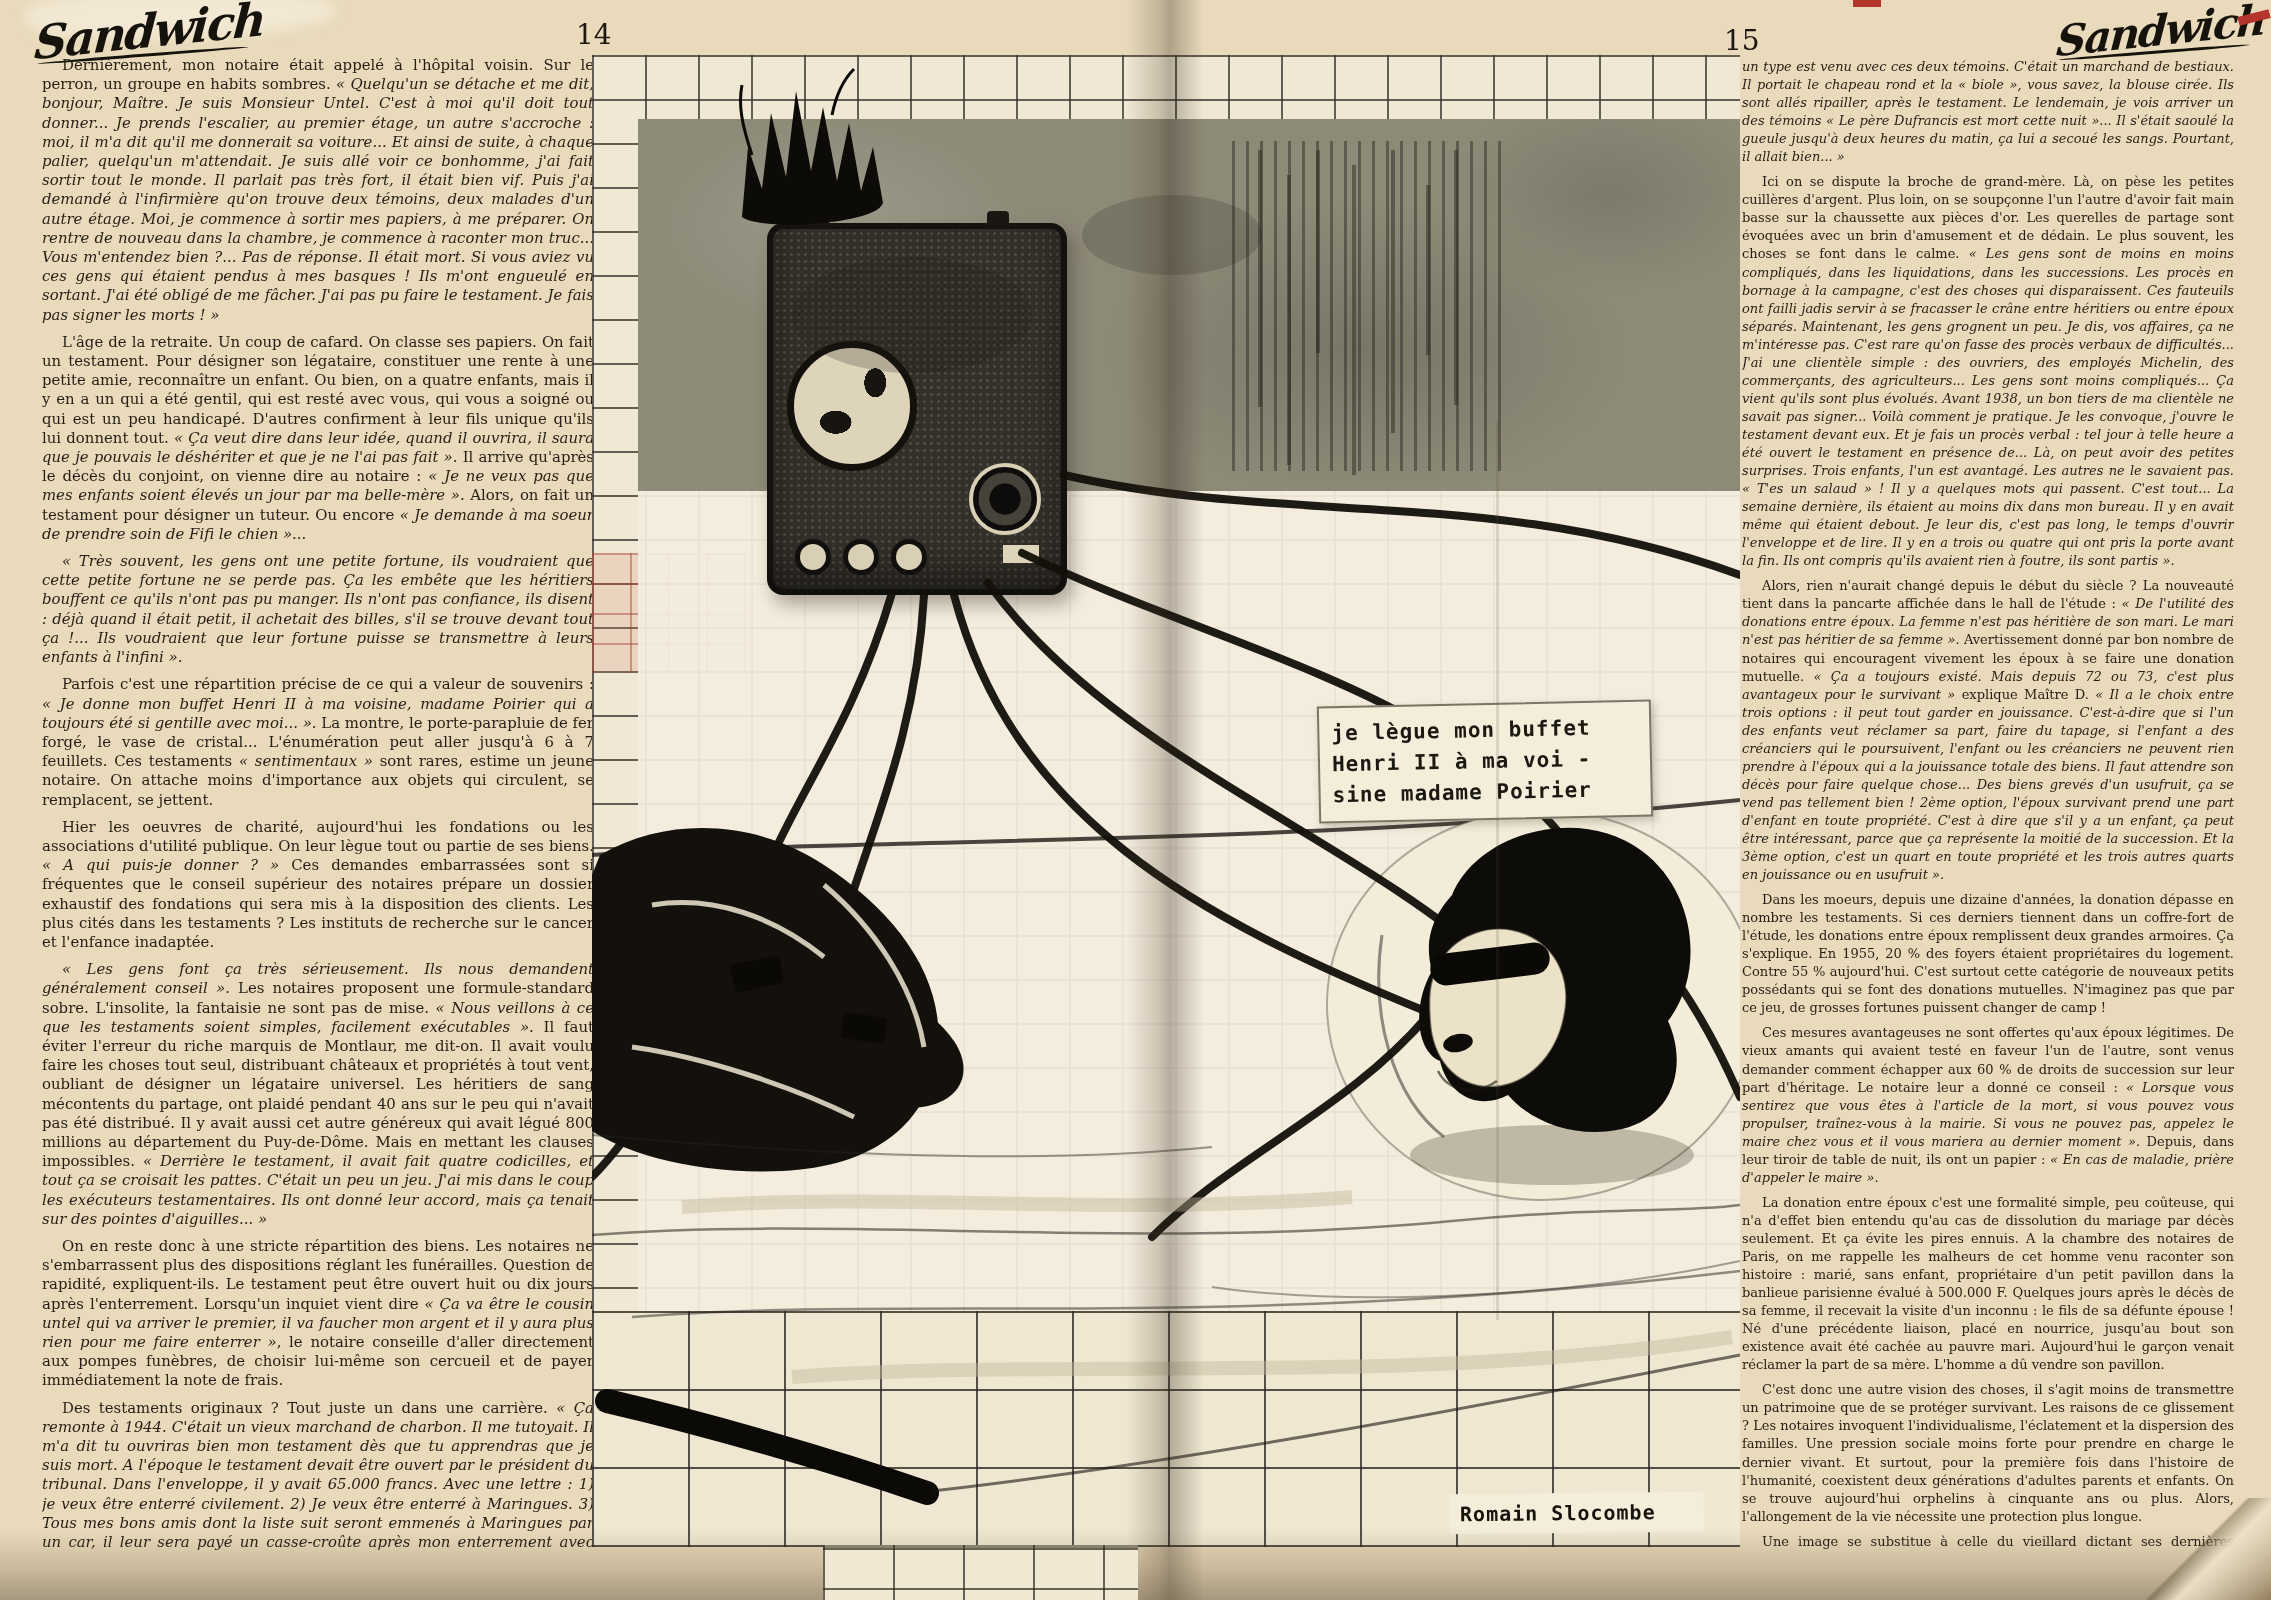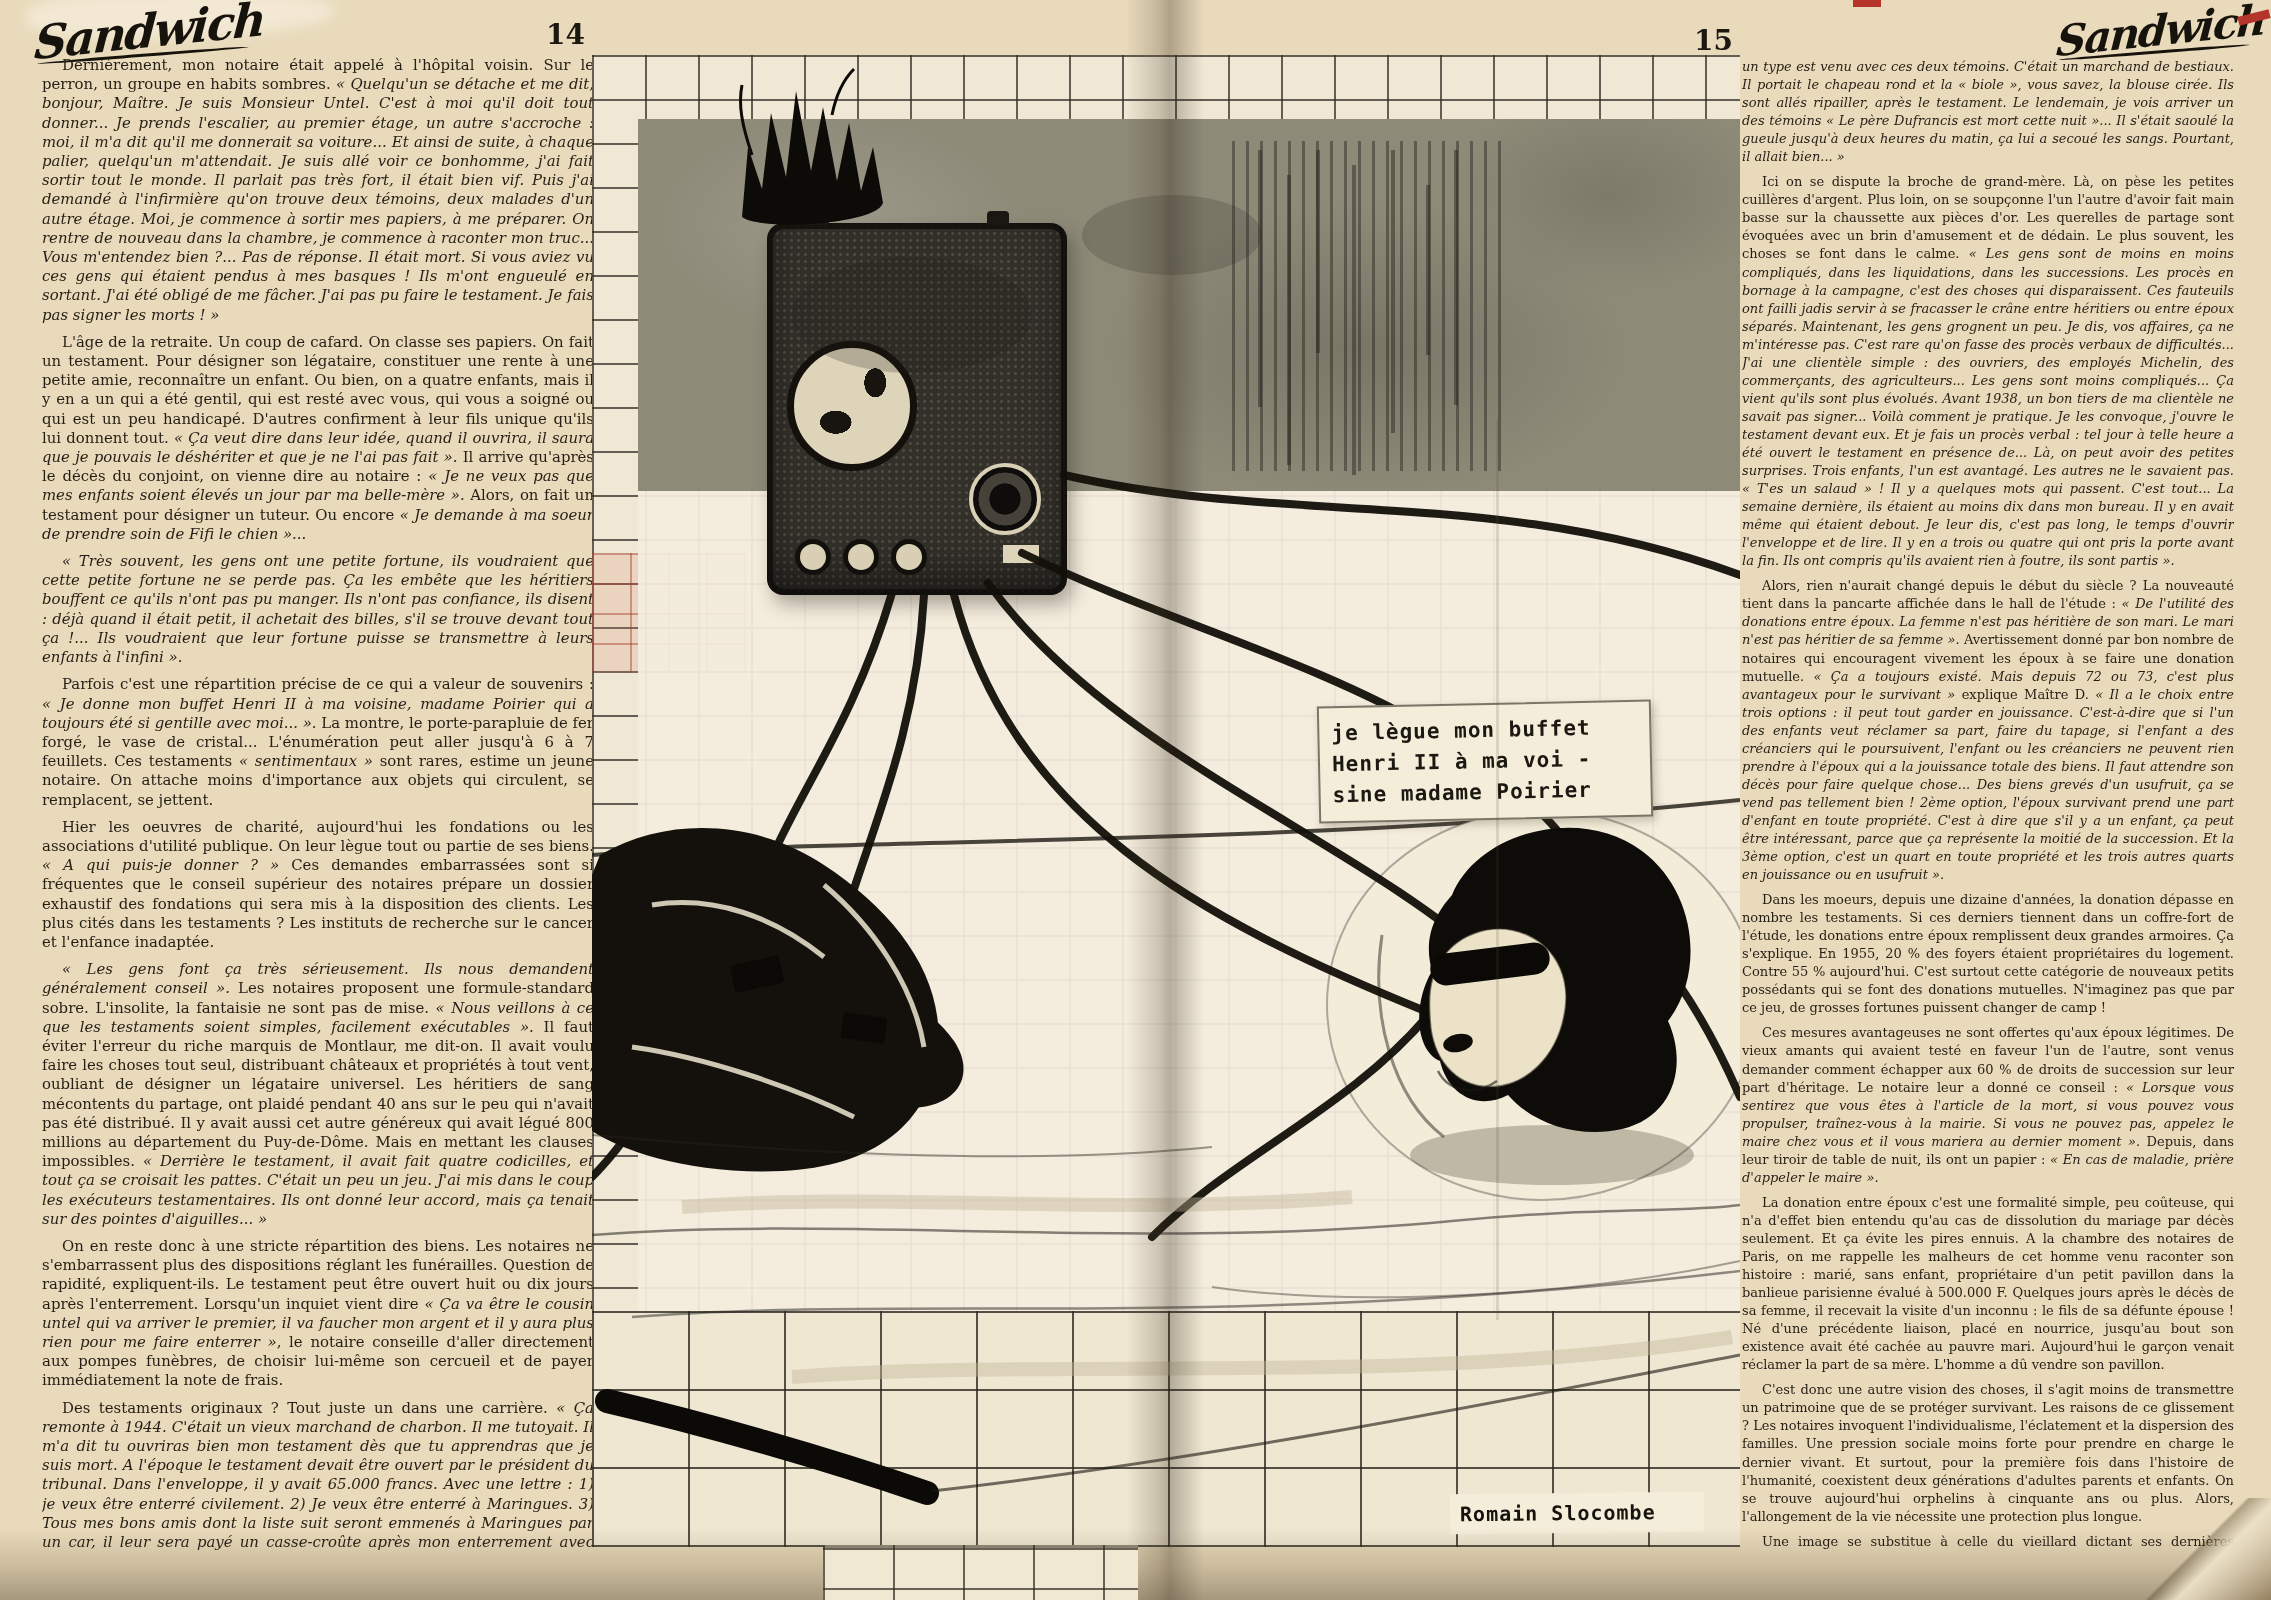--- a/index.html
+++ b/index.html
@@ -13,21 +13,21 @@
       linear-gradient(#eadd bf,#e6d7b5);
     background-color:#e8dabb;
   }
   
   .logo{position:absolute;color:#16120c;font-style:italic;font-weight:700;
     letter-spacing:-2px;transform:rotate(-6deg) skewX(-10deg);white-space:nowrap;}
   .logo::after{content:"";position:absolute;left:4px;right:14px;bottom:2px;height:3px;
     background:#16120c;border-radius:50%;transform:rotate(1.5deg);}
   #logo-left{left:34px;top:4px;font-size:46px;}
   #logo-right{left:2056px;top:6px;font-size:42px;}
-  .pagenum{position:absolute;font-weight:700;font-size:28px;color:#1c1710;}
+  .pagenum{position:absolute;font-weight:400;font-size:28px;color:#1c1710;margin-left:30px;}
   #pagenum-left{left:546px;top:18px;}
   #pagenum-right{left:1694px;top:24px;text-align:center;}
   .redmark{position:absolute;background:#b5352c;}
   #redmark-1{left:1853px;top:0;width:28px;height:7px;}
   #redmark-2{left:2238px;top:13px;width:32px;height:9px;transform:rotate(-14deg);}
   .torn{position:absolute;left:26px;top:-10px;width:310px;height:48px;
     background:rgba(248,241,227,.6);border-radius:40% 60% 50% 50%;
     transform:rotate(-2deg);filter:blur(6px);}
   
   .col{position:absolute;color:#251e15;text-align:justify;overflow:hidden;}

